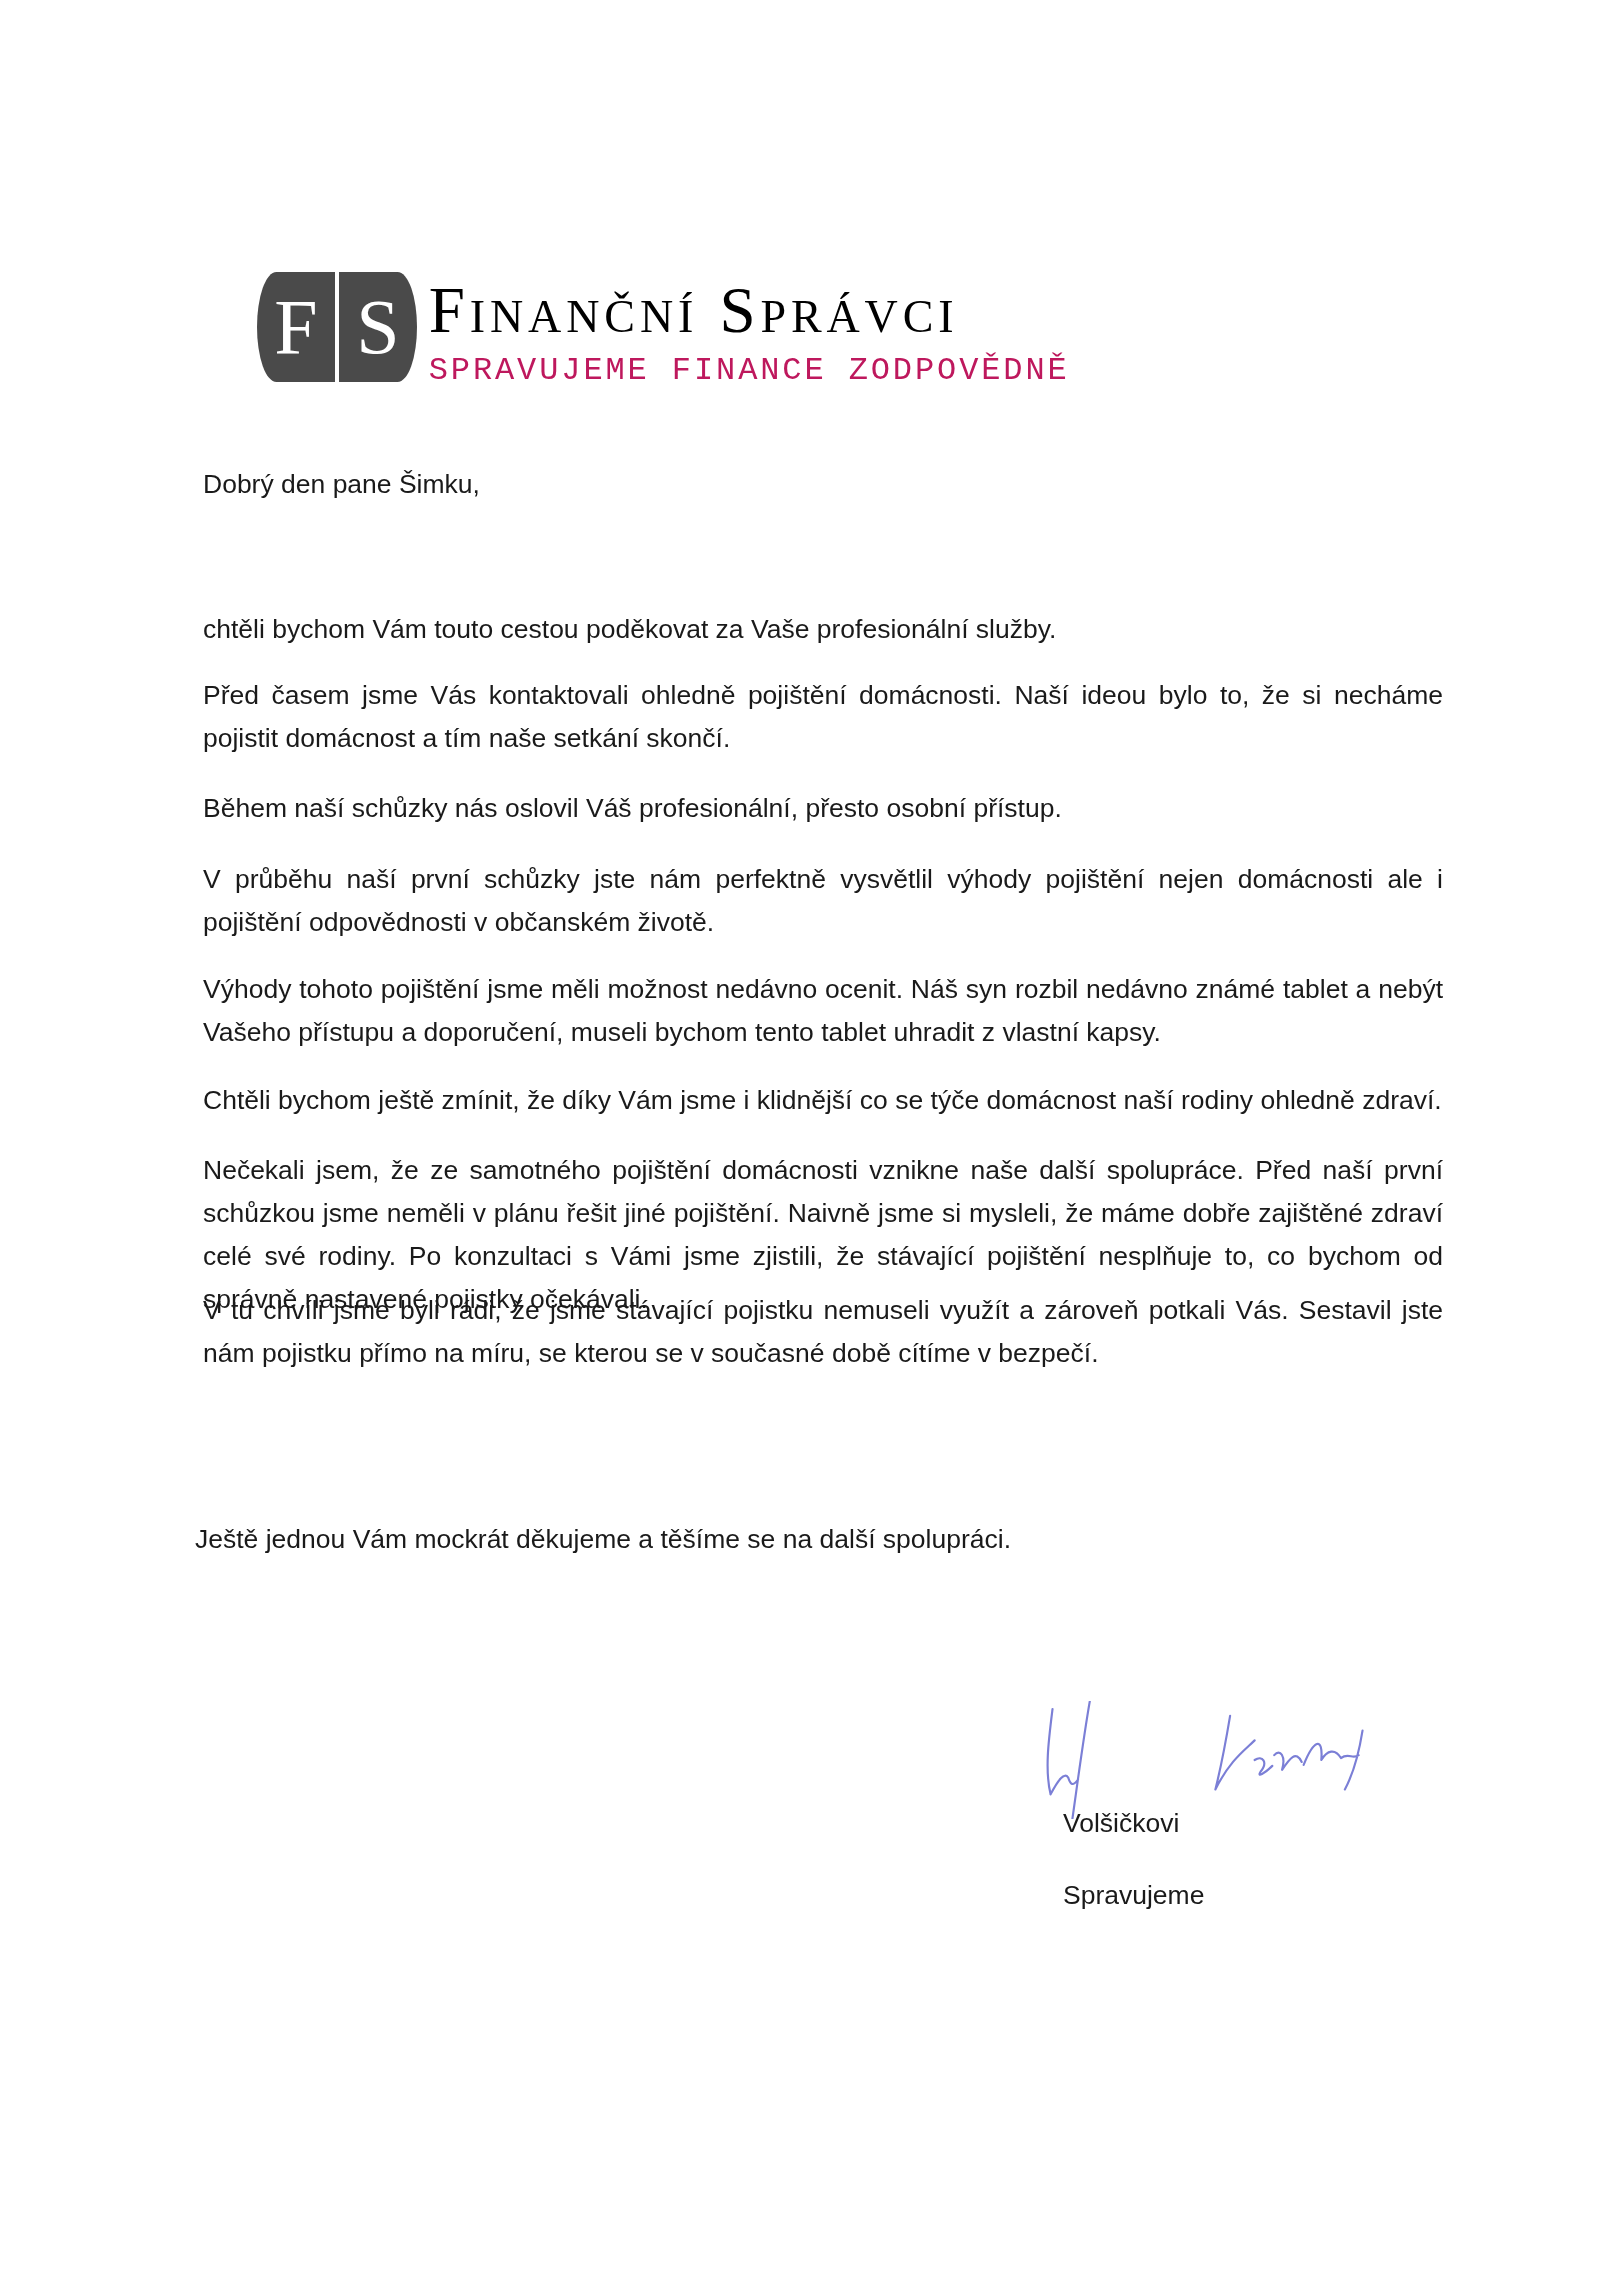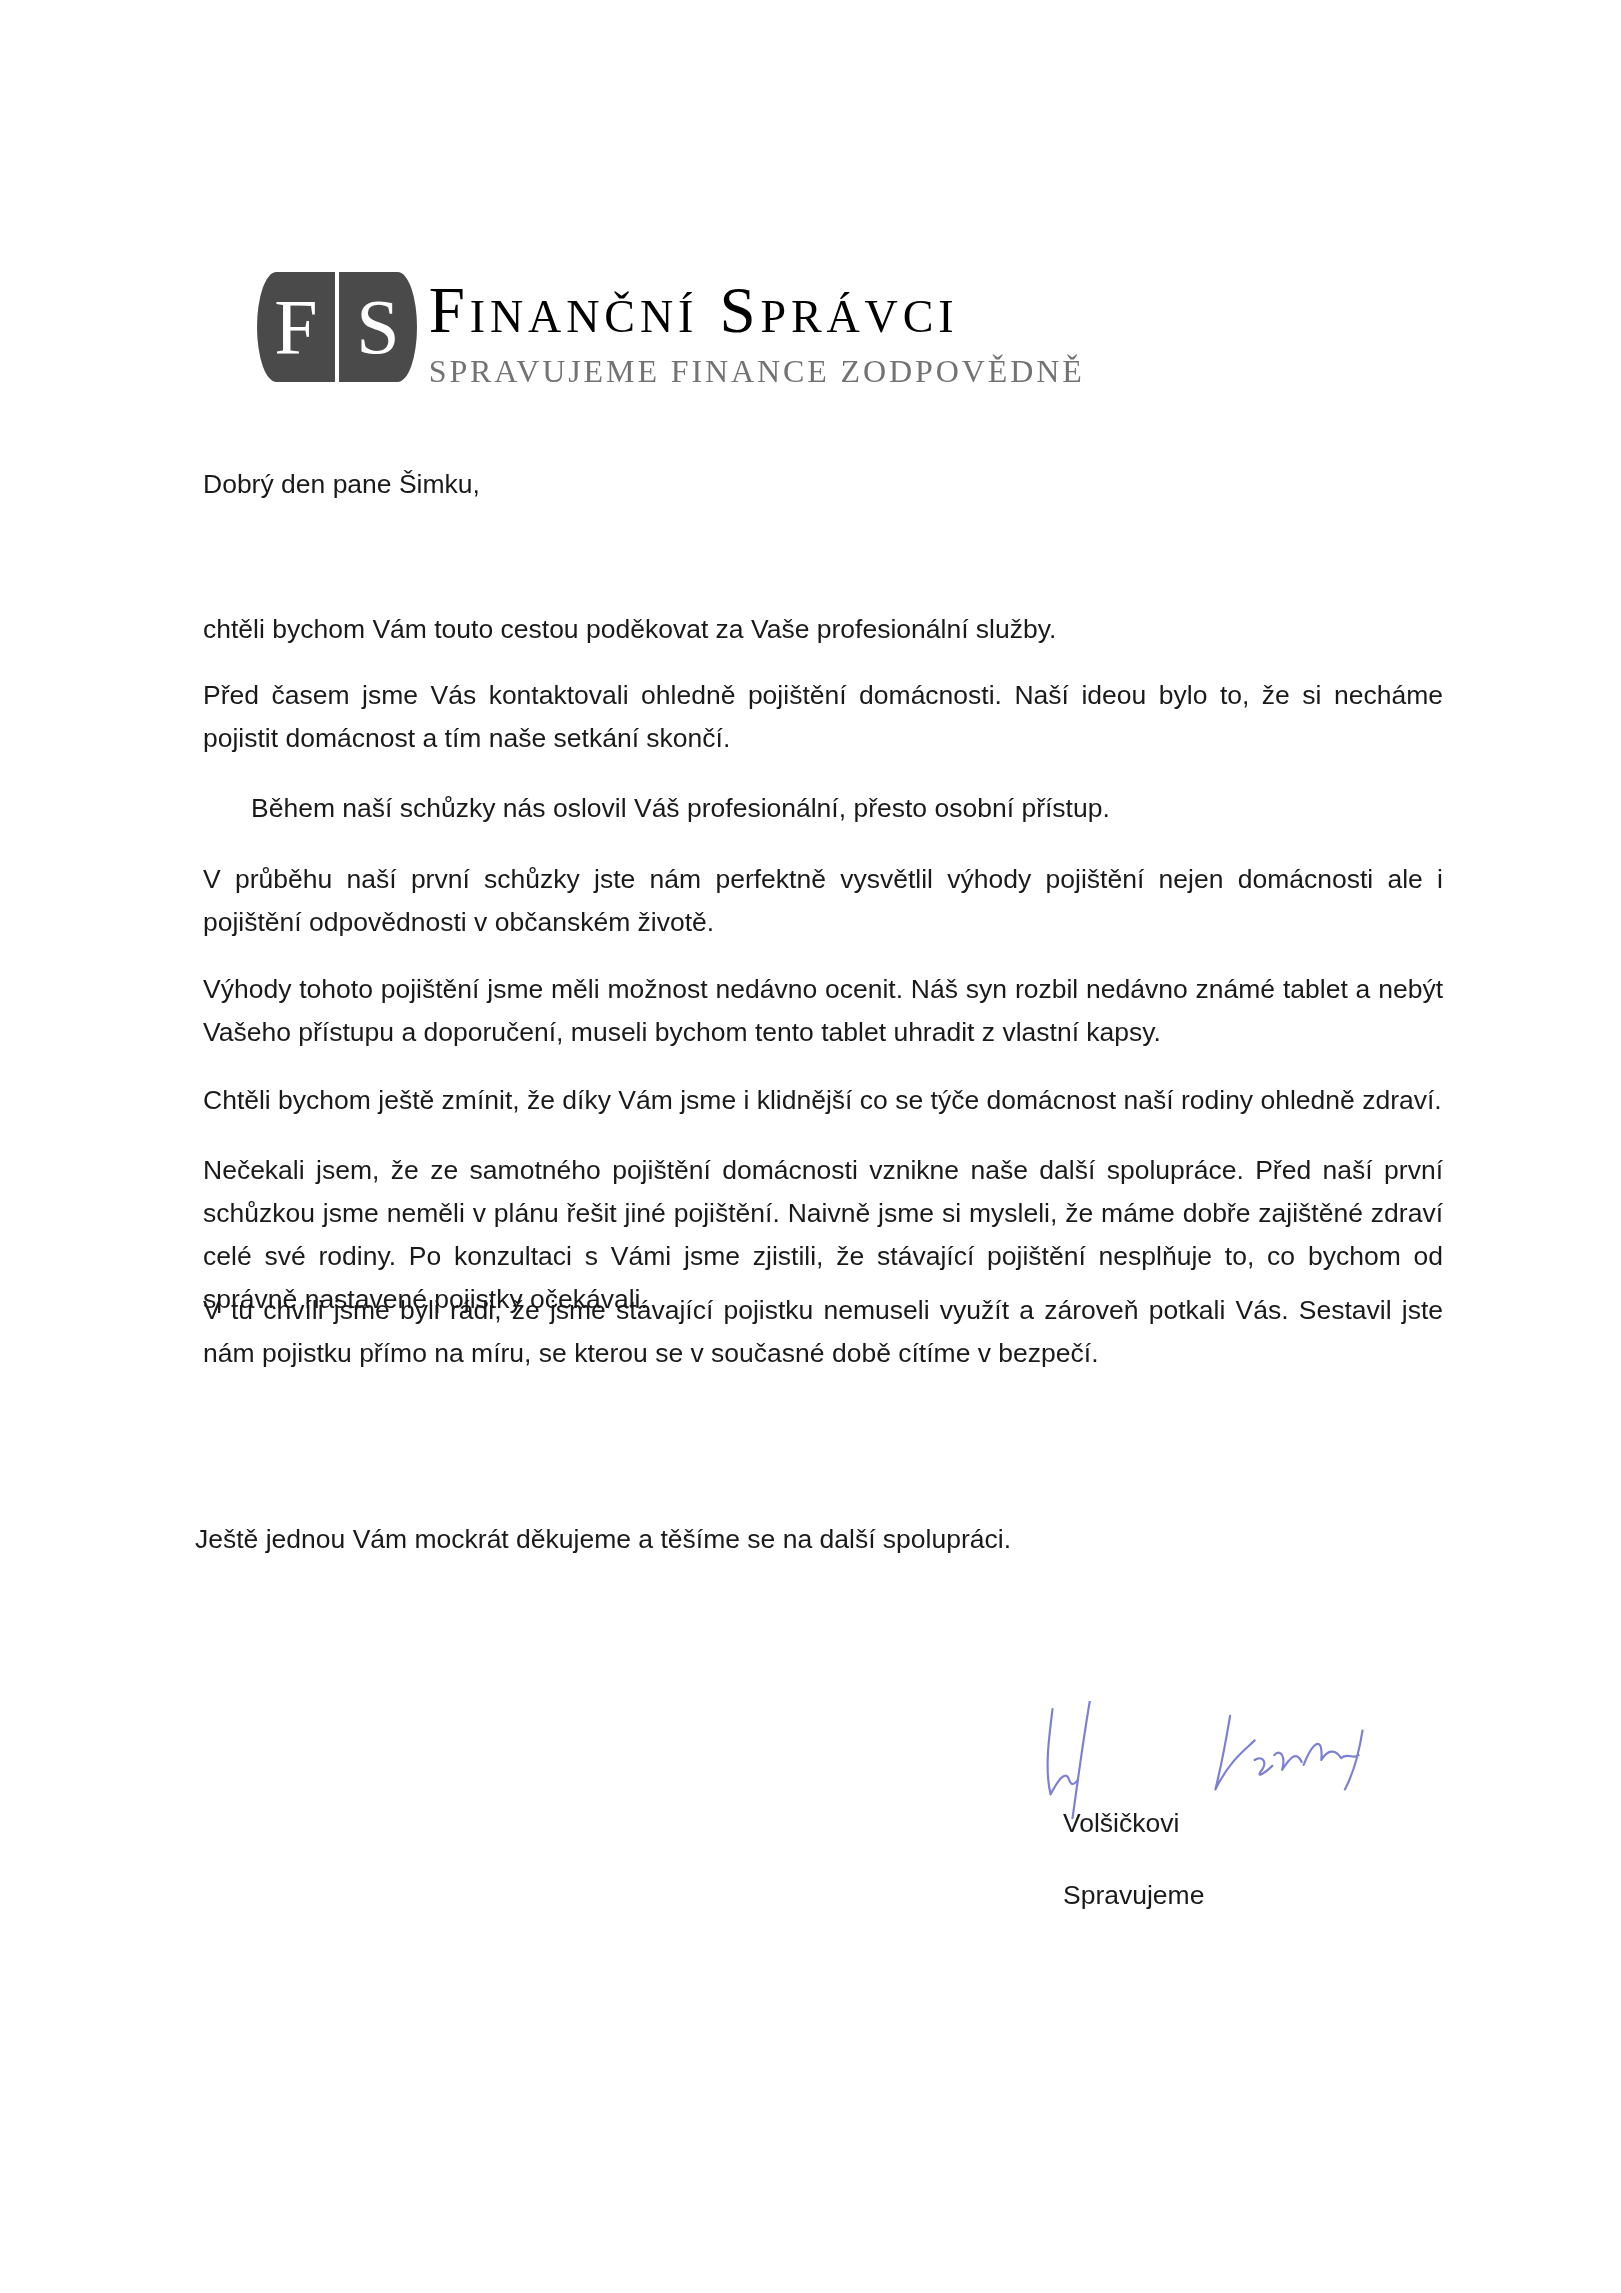--- a/index.html
+++ b/index.html
@@ -21,22 +21,22 @@
     .logo-block.f::after {
       content: ""; position: absolute; right: -3.9px; top: 0; width: 3.9px; height: 110px; background: #ffffff;
     }
     .logo-text { margin-left: 11.8px; display: flex; flex-direction: column; }
     .logo-title {
       font-family: "Liberation Serif", "DejaVu Serif", serif;
       font-size: 65px; letter-spacing: 4.9px; color: #000000; line-height: 1; margin-top: 5.9px;
       font-variant: small-caps;
     }
     .logo-tagline {
-      font-family: Liberation Serif, serif;
-      font-size: 32px; letter-spacing: 2.9px; color: #737373; line-height: 1; margin-top: 11.8px;
+      font-family: Liberation Mono, monospace;
+      font-size: 32px; letter-spacing: 2.9px; color: #be185d; line-height: 1; margin-top: 11.8px;
       text-transform: uppercase;
     }
     .greeting { position: absolute; left: 203px; top: 469px; font-size: 26.5px; }
     .para { position: absolute; left: 203px; width: 1240px; font-size: 26.5px; line-height: 43px; text-align: justify; margin: 0; }
     .closing { position: absolute; left: 195px; top: 1524px; font-size: 26.5px; }
     .signature {
       position: absolute; left: 1029px; top: 1701px; width: 412px; height: 118px;
     }
     .signer { position: absolute; left: 1063px; top: 1808px; font-size: 26.5px; }
     .place { position: absolute; left: 1063px; top: 1880px; font-size: 26.5px; }
@@ -52,21 +52,21 @@
   <div class="logo-text">
     <div class="logo-title">Finanční Správci</div>
     <div class="logo-tagline">Spravujeme finance zodpovědně</div>
   </div>
 </div>
 
 <div class="greeting">Dobrý den pane Šimku,</div>
 
 <p class="para" style="top:608px;">chtěli bychom Vám touto cestou poděkovat za Vaše profesionální služby.</p>
 <p class="para" style="top:674px;">Před časem jsme Vás kontaktovali ohledně pojištění domácnosti.  Naší ideou bylo to, že si necháme pojistit domácnost a tím naše setkání skončí.</p>
-<p class="para" style="top:787px;margin-left:48px;">Během naší schůzky nás oslovil Váš profesionální, přesto osobní přístup.</p>
+<p class="para" style="top:787px;">Během naší schůzky nás oslovil Váš profesionální, přesto osobní přístup.</p>
 <p class="para" style="top:858px;">V průběhu naší první schůzky jste nám perfektně vysvětlil výhody pojištění nejen domácnosti ale i pojištění odpovědnosti v občanském životě.</p>
 <p class="para" style="top:968px;">Výhody tohoto pojištění jsme měli možnost nedávno ocenit. Náš syn rozbil nedávno známé tablet a nebýt Vašeho přístupu a doporučení, museli bychom tento tablet uhradit z vlastní kapsy.</p>
 <p class="para" style="top:1079px;">Chtěli bychom ještě zmínit, že díky Vám jsme i klidnější co se týče domácnost naší rodiny ohledně zdraví.</p>
 <p class="para" style="top:1149px;">Nečekali jsem, že ze samotného pojištění domácnosti vznikne naše další spolupráce. Před naší první schůzkou jsme neměli v plánu řešit jiné pojištění.  Naivně jsme si  mysleli, že  máme dobře zajištěné zdraví  celé své rodiny. Po konzultaci s Vámi  jsme zjistili, že stávající pojištění nesplňuje to, co bychom od správně nastavené pojistky očekávali.</p>
 <p class="para" style="top:1289px;">V tu chvíli jsme byli rádi, že jsme stávající pojistku nemuseli využít a zároveň potkali Vás. Sestavil jste nám pojistku přímo na míru, se kterou se v současné době cítíme v bezpečí.</p>
 
 <div class="closing">Ještě jednou Vám mockrát děkujeme a těšíme se na další spolupráci.</div>
 
 <svg class="signature" viewBox="0 0 420 120">
   <g fill="none" stroke="#7b7fd6" stroke-width="2.2" stroke-linecap="round" stroke-linejoin="round">

